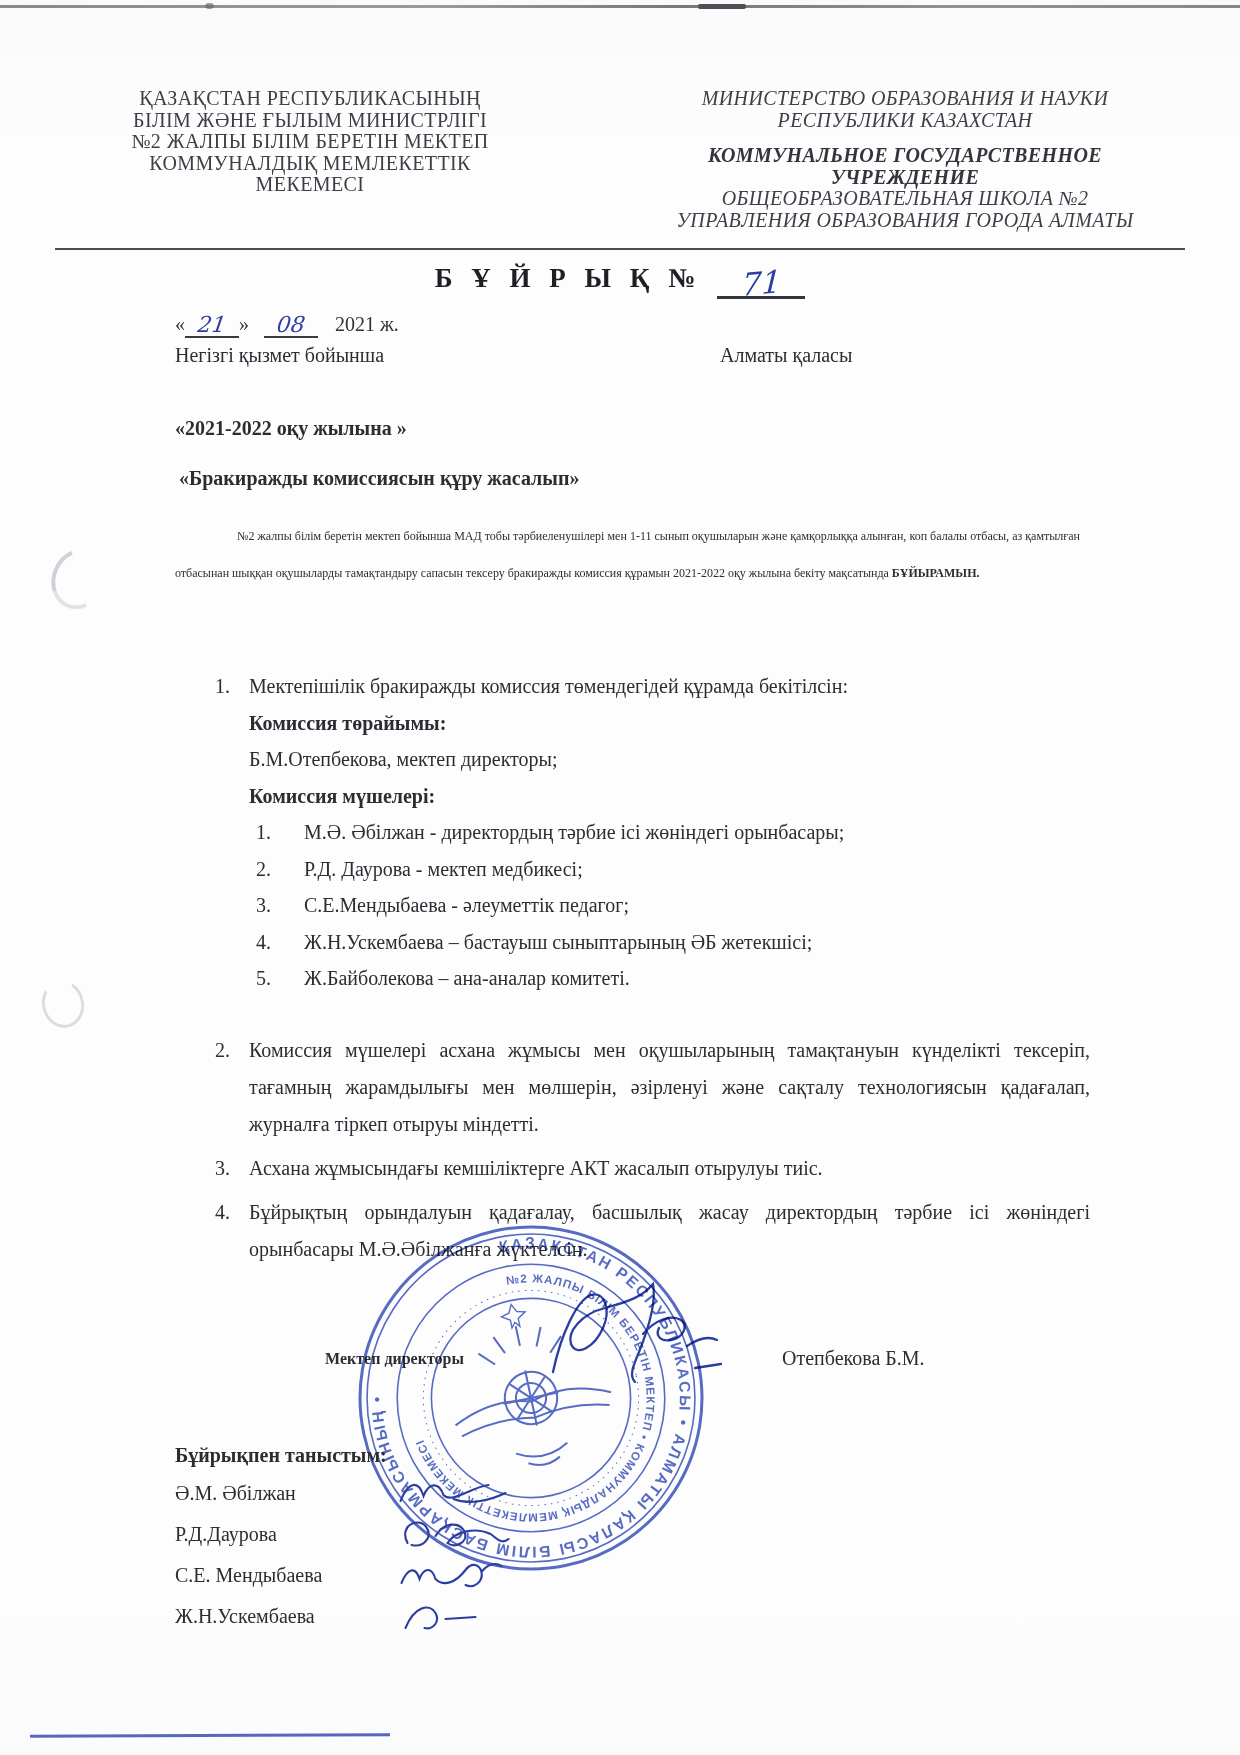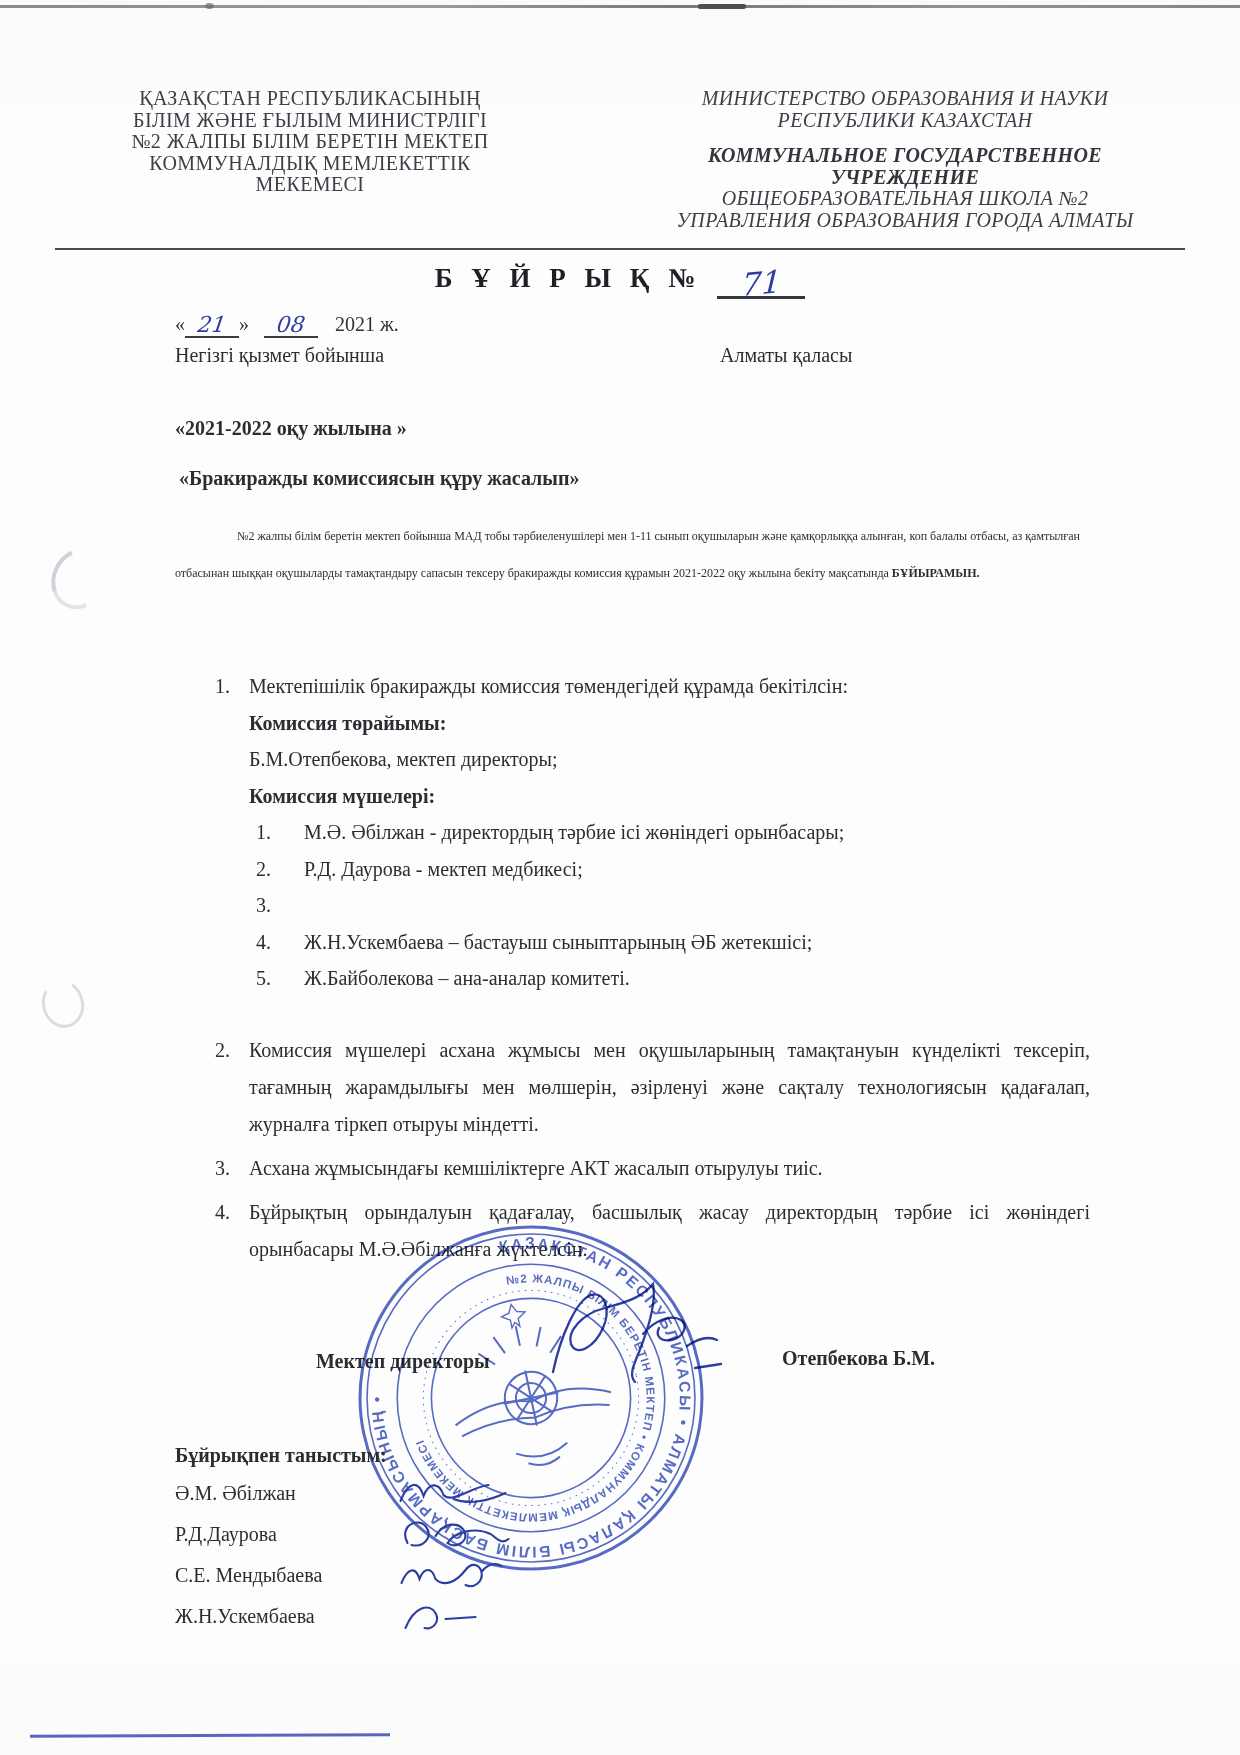--- a/index.html
+++ b/index.html
@@ -54,22 +54,22 @@
   .row{display:flex;}
   .num{flex:0 0 34px;}
   .order1 .sub{margin-left:34px;}
   .order1 .sub .b{font-weight:bold;}
   .member .num{flex:0 0 48px;margin-left:7px;}
   .order2{position:absolute;top:1032px;left:215px;width:875px;font-size:20px;line-height:37px;}
   .order2 .item{margin-bottom:7px;}
   .order2 .txt{text-align:justify;flex:1 1 auto;}
 
   
-  .sig-role{position:absolute;top:1350px;left:316px;font-size:20px;font-weight:bold;}
-  .sig-name{position:absolute;top:1347px;left:782px;font-size:20px;font-weight:bold;}
+  .sig-role{position:absolute;top:1350px;left:325px;font-size:16px;font-weight:bold;}
+  .sig-name{position:absolute;top:1347px;left:782px;font-size:20px;font-weight:normal;}
   .director-sig{position:absolute;left:545px;top:1272px;width:185px;height:130px;}
   .director-sig path{stroke:#2c3da0;stroke-width:2.3;fill:none;stroke-linecap:round;}
 
   
   .stamp{position:absolute;left:355px;top:1222px;width:352px;height:352px;transform:rotate(-12deg);
     opacity:.86;mix-blend-mode:multiply;}
   .stamp text{font-family:"Liberation Sans","DejaVu Sans",sans-serif;font-weight:bold;}
 
   
   .ack{position:absolute;top:1444px;left:175px;width:560px;font-size:20px;}
@@ -139,20 +139,21 @@
       <div class="row member">
         <span class="num">1.</span>
         <span>М.Ә. Әбілжан - директордың тәрбие ісі жөніндегі орынбасары;</span>
       </div>
       <div class="row member">
         <span class="num">2.</span>
         <span>Р.Д. Даурова - мектеп медбикесі;</span>
       </div>
       <div class="row member">
         <span class="num">3.</span>
+        <span>С.Е.Мендыбаева - әлеуметтік педагог;</span>
       </div>
       <div class="row member">
         <span class="num">4.</span>
         <span>Ж.Н.Ускембаева – бастауыш сыныптарының ӘБ жетекшісі;</span>
       </div>
       <div class="row member">
         <span class="num">5.</span>
         <span>Ж.Байболекова – ана-аналар комитеті.</span>
       </div>
     </div>

